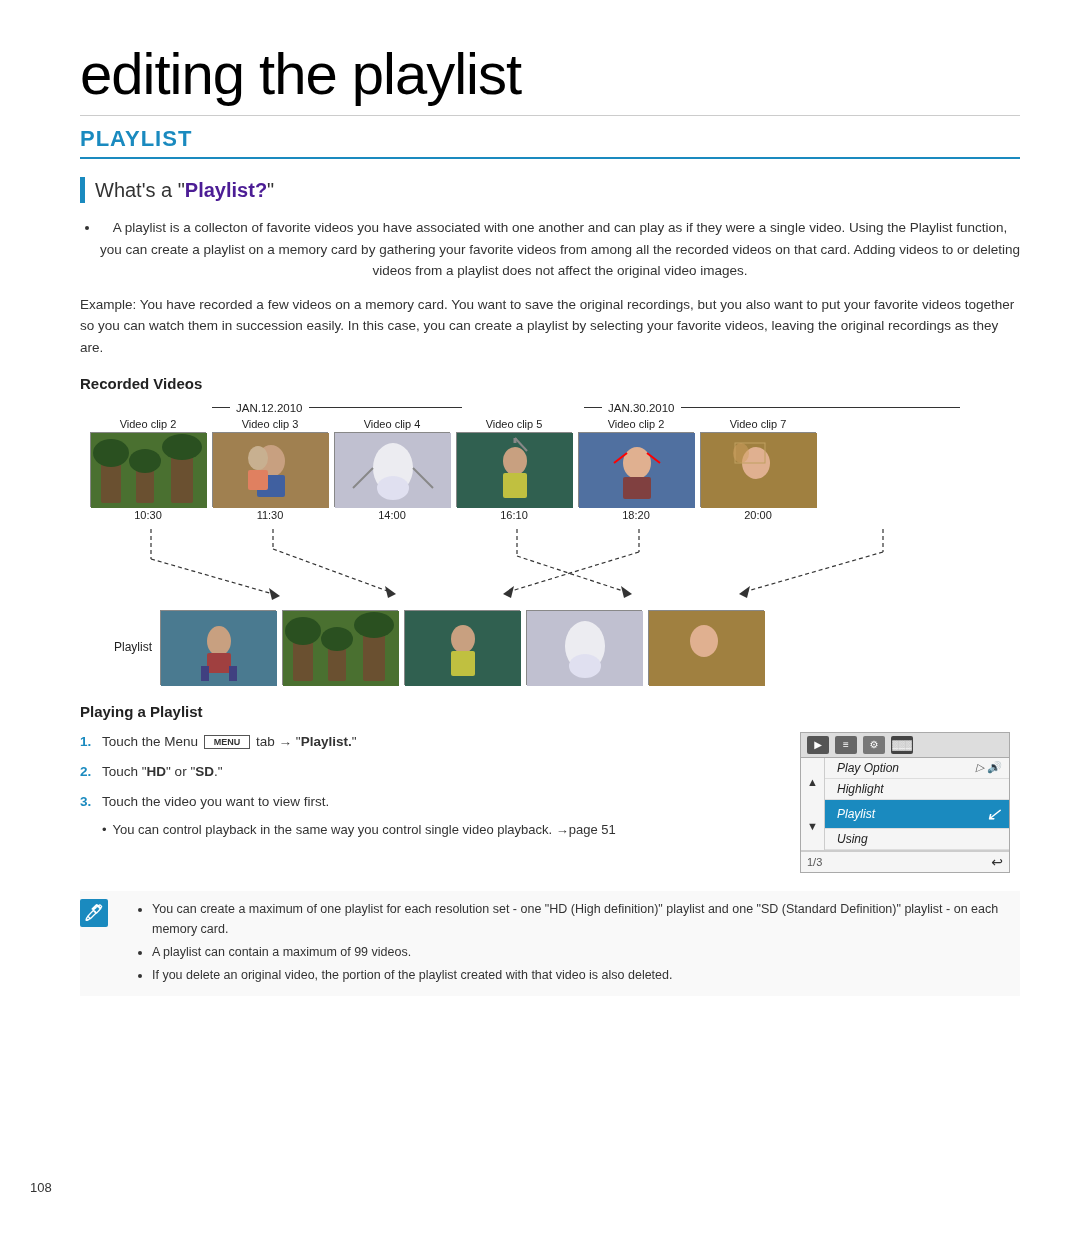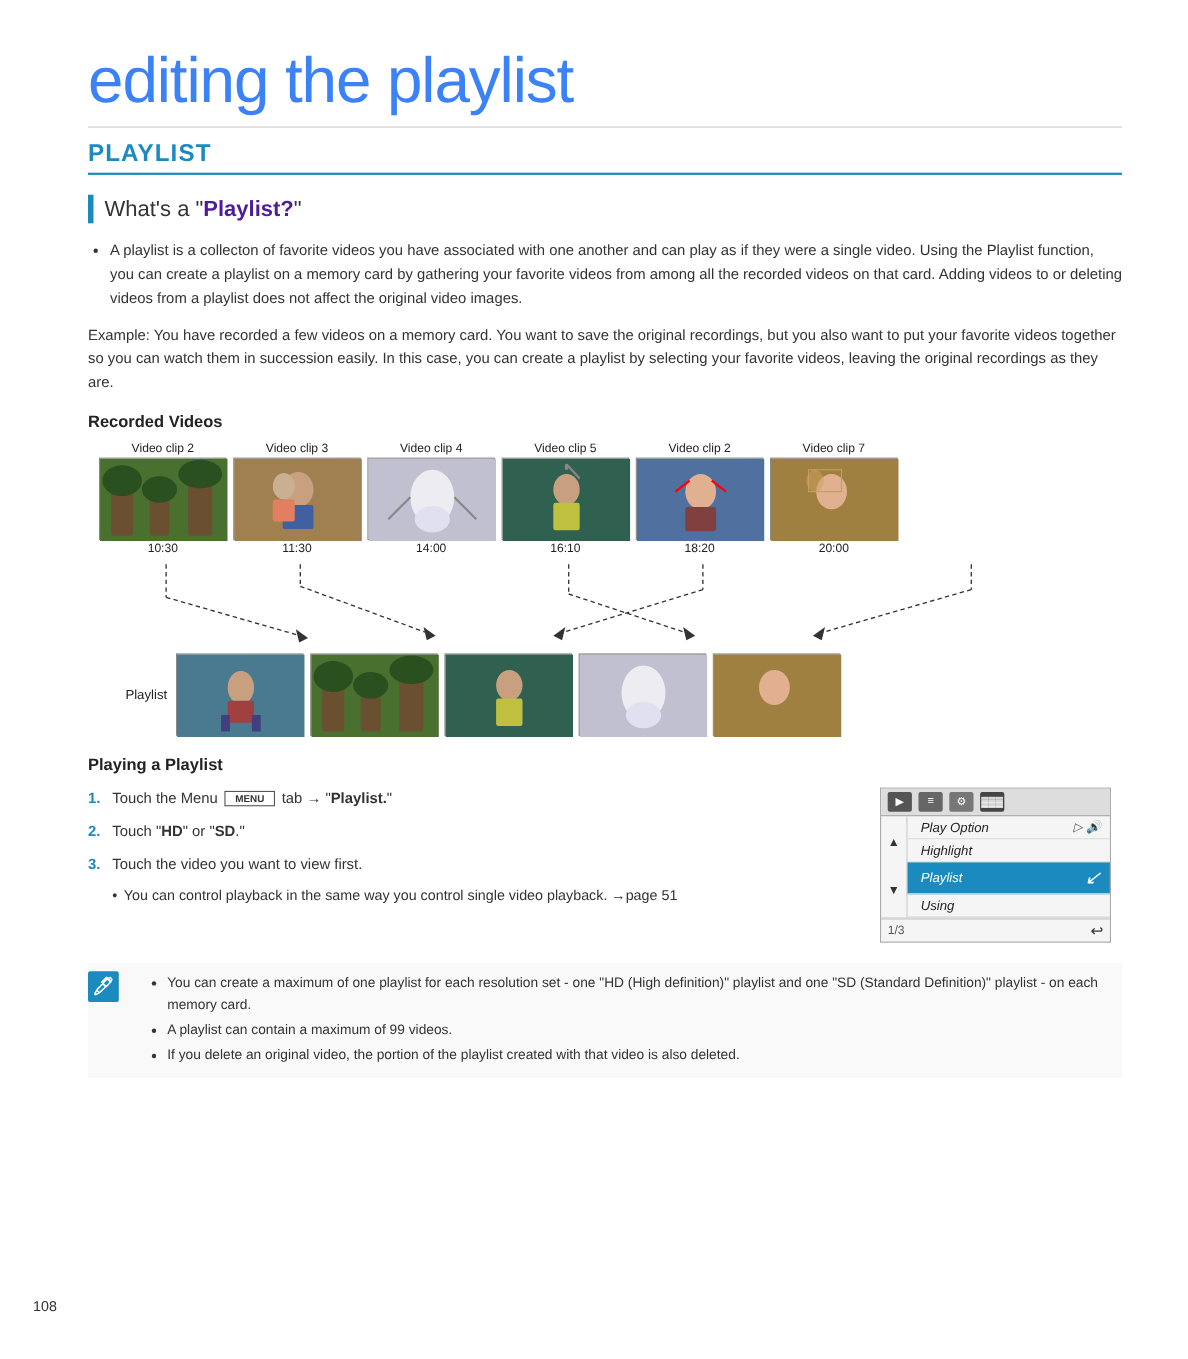--- a/index.html
+++ b/index.html
@@ -20,21 +20,21 @@
       bottom: 40px;
       left: 30px;
       font-size: 13px;
       color: #333;
     }
 
     
     .page-title {
       font-size: 58px;
       font-weight: 300;
-      color: #3b82f6;
+      color: #000000;
       letter-spacing: -1px;
       border-bottom: 1px solid #ccc;
       padding-bottom: 8px;
       margin-bottom: 10px;
       font-style: italic;
     }
     .page-title span {
       font-style: normal;
     }
 
@@ -77,20 +77,21 @@
       font-size: 13.5px;
       line-height: 1.6;
       color: #333;
       margin-bottom: 12px;
     }
     .body-text ul {
       margin-left: 20px;
     }
     .body-text ul li {
       margin-bottom: 2px;
+      text-align: center;
     }
 
     
     .recorded-videos-title {
       font-weight: bold;
       font-size: 15px;
       margin-bottom: 10px;
       margin-top: 16px;
     }
 
@@ -333,20 +334,38 @@
 <div class="body-text">
   <span>Example: You have recorded a few videos on a memory card. You want to save the original recordings, but you also want to put your favorite videos together so you can watch them in succession easily. In this case, you can create a playlist by selecting your favorite videos, leaving the original recordings as they are.</span>
 </div>
 
 <div class="recorded-videos-title">
   <span>Recorded Videos</span>
 </div>
 
 <div class="full-diagram">
 
+  <div style="display:flex; align-items:center; margin-bottom:4px; margin-left:0;">
+
+    <div style="width:122px;"></div>
+
+    <div style="display:flex;align-items:center; width:250px;">
+      <div style="height:1px;background:#333;width:18px;"></div>
+      <div style="font-size:11.5px;white-space:nowrap;padding:0 6px;">JAN.12.2010</div>
+      <div style="height:1px;background:#333;flex:1;"></div>
+    </div>
+
+    <div style="width:122px;"></div>
+
+    <div style="display:flex;align-items:center; width:376px;">
+      <div style="height:1px;background:#333;width:18px;"></div>
+      <div style="font-size:11.5px;white-space:nowrap;padding:0 6px;">JAN.30.2010</div>
+      <div style="height:1px;background:#333;flex:1;"></div>
+    </div>
+  </div>
 
   <div style="display:flex; gap:6px; margin-bottom:3px;">
     <div class="single-clip">
       <div class="clip-lbl">Video clip 2</div>
       <div class="clip-box thumb-2">
         <svg width="116" height="75" viewBox="0 0 116 75">
           <rect width="116" height="75" fill="#4a7030"></rect>
           <rect x="10" y="20" width="20" height="50" fill="#6a5030" rx="2"></rect>
           <rect x="45" y="30" width="18" height="40" fill="#6a5030" rx="2"></rect>
           <rect x="80" y="15" width="22" height="55" fill="#6a5030" rx="2"></rect>

